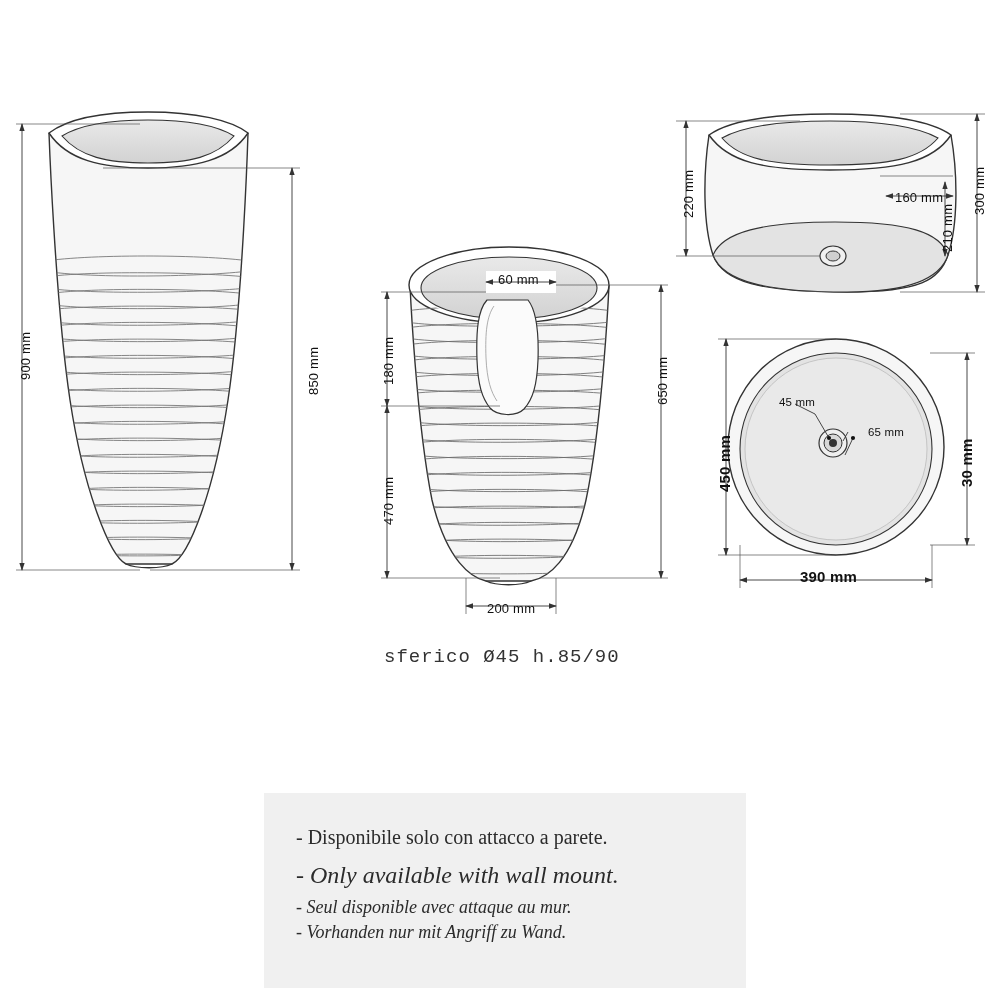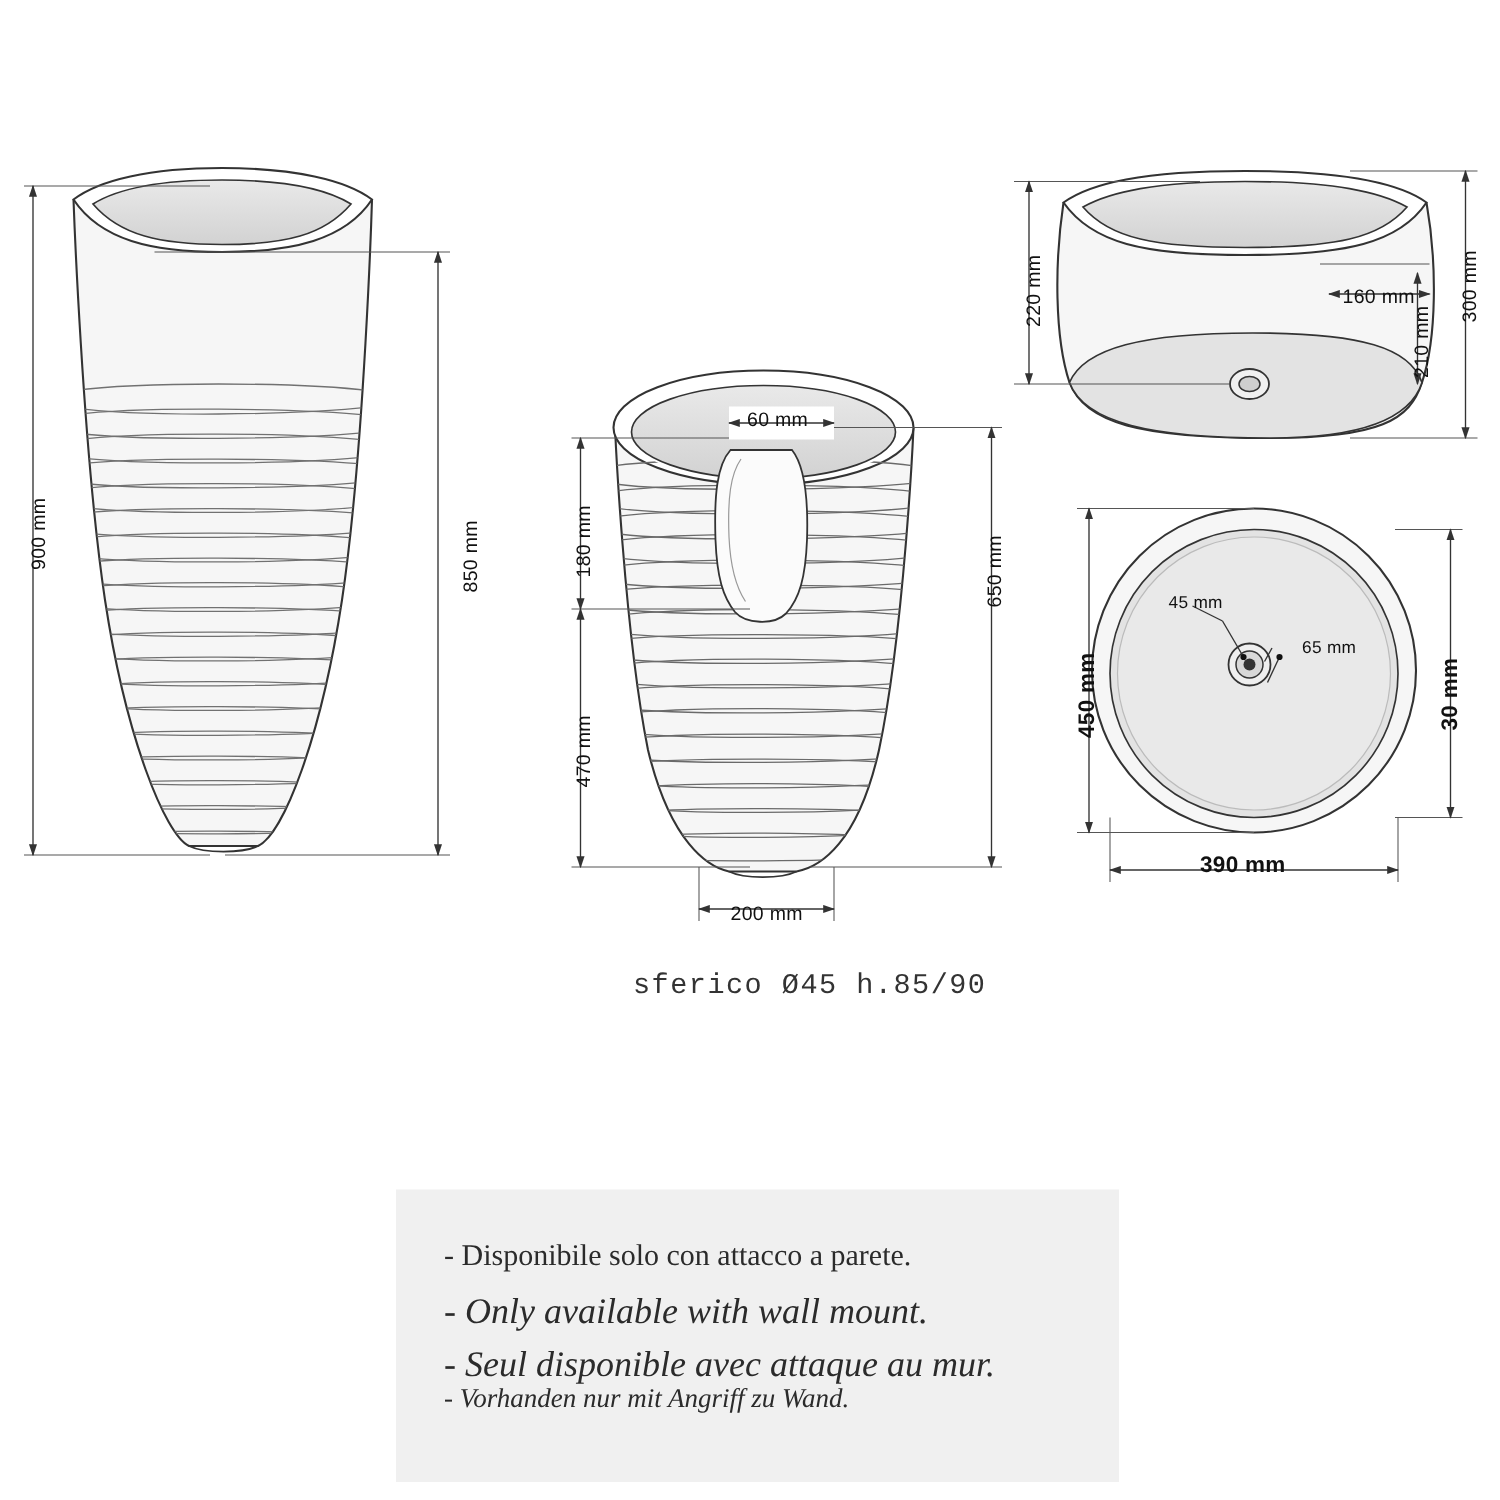--- a/index.html
+++ b/index.html
@@ -25,37 +25,36 @@
   .dim-label.small{font-size:11.5px;}
   .dim-label.big{font-size:15px;font-weight:600;}
   .rot90{transform:rotate(-90deg);transform-origin:0 0;}
   .caption{
     position:absolute;
     font-family:"Liberation Mono","DejaVu Sans Mono",monospace;
     font-size:19px;
     color:#333;
     letter-spacing:1px;
     white-space:nowrap;
-    margin-left:38px;
   }
   .notebox{
     position:absolute;
     left:264px;top:793px;
     width:482px;height:195px;
     background:#f0f0f0;
   }
   .note-line{
     position:absolute;
     left:296px;
     white-space:nowrap;
     color:#2b2b2b;
   }
   .note-line.l0{top:826px;font-size:20px;font-family:"Liberation Serif",serif;text-align:right;}
   .note-line.l1{top:862px;font-size:24px;font-style:italic;font-family:"Liberation Serif",serif;}
-  .note-line.l2{top:897px;font-size:24px;font-style:italic;font-family:"Liberation Serif",serif;}
+  .note-line.l2{top:897px;font-size:18px;font-style:italic;font-family:"Liberation Serif",serif;}
   .note-line.l3{top:922px;font-size:18px;font-style:italic;font-family:Liberation Serif, serif;}
 </style>
 </head>
 <body>
 
 <div class="sheet">
 
   <svg class="draw" viewBox="0 0 1000 1000">
     <defs>
       <marker id="ar" markerWidth="9" markerHeight="9" refX="8" refY="3" orient="auto" markerUnits="strokeWidth">

